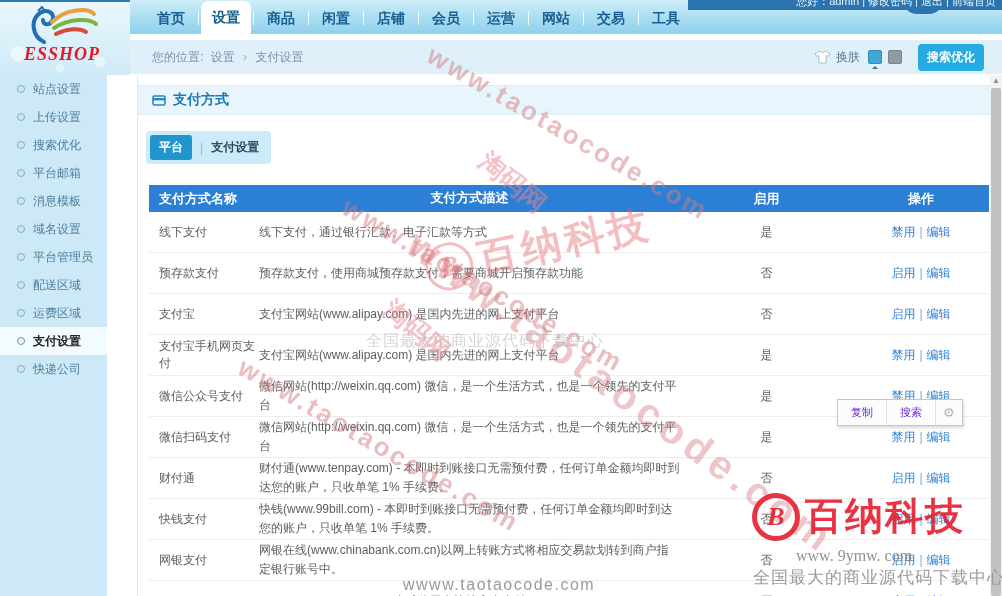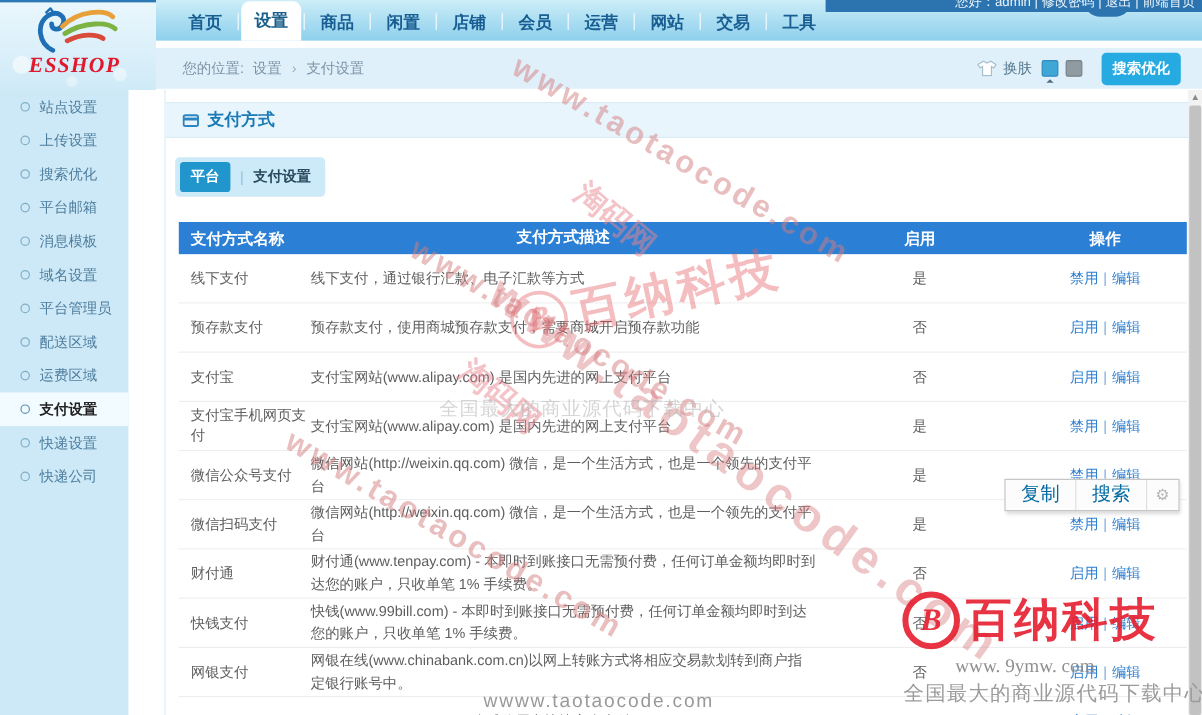--- a/index.html
+++ b/index.html
@@ -88,21 +88,21 @@
 
   
   .scrollbar{position:absolute;left:990px;top:75px;width:12px;height:521px;background:#f2f2f2;z-index:7;}
   .scroll-arrow{position:absolute;left:0;top:0;width:12px;height:12px;color:#8a8a8a;font-size:8px;
     text-align:center;line-height:12px;}
   .scroll-thumb{position:absolute;left:1px;top:13px;width:10px;height:508px;background:#c2c2c2;border-radius:2px;}
 
   
   .ctx-menu{position:absolute;left:837px;top:399px;height:25px;background:#fcfcfc;
     border:1px solid #c6c6c6;box-shadow:1px 2px 3px rgba(0,0,0,.15);display:flex;align-items:stretch;z-index:60;}
-  .ctx-item{font-size:16px;color:#0369a1;padding:0 13px;display:flex;align-items:center;cursor:pointer;}
+  .ctx-item{font-size:11px;color:#6d28d9;padding:0 13px;display:flex;align-items:center;cursor:pointer;}
   .ctx-item + .ctx-item{border-left:1px solid #e0e0e0;}
   .ctx-gear{border-left:1px solid #e0e0e0;color:#b5b5b5;font-size:13px;padding:0 7px;display:flex;align-items:center;cursor:pointer;}
 
   
   .wm{position:absolute;pointer-events:none;white-space:nowrap;z-index:50;}
   .wm-diag{font-size:26px;letter-spacing:3px;color:rgba(212,125,128,.5);transform-origin:0 0;font-weight:bold;}
   .wm-d1{left:437px;top:40px;transform:rotate(30deg);}
   .wm-d2{left:352px;top:192px;transform:rotate(30deg);}
   .wm-d4{left:248px;top:352px;transform:rotate(30deg);}
   .wm-dbig{left:425px;top:222px;transform:rotate(36deg);font-size:40px;letter-spacing:6px;color:rgba(214,120,124,.42);}
@@ -221,24 +221,20 @@
       <div class="side-item">
         <span class="dot"></span>
         <span>运费区域</span>
       </div>
       <div class="side-item active">
         <span class="dot"></span>
         <span>支付设置</span>
       </div>
       <div class="side-item">
         <span class="dot"></span>
-        <span>快递设置</span>
-      </div>
-      <div class="side-item">
-        <span class="dot"></span>
         <span>快递公司</span>
       </div>
     </div>
 
   <div class="content">
     <div class="panel-header">
       <svg width="14" height="13" viewBox="0 0 14 13">
         <rect x="1" y="2" width="12" height="9" rx="1.5" fill="none" stroke="#2a85c0" stroke-width="1.6"></rect>
         <rect x="1" y="4" width="12" height="2.4" fill="#2a85c0"></rect>
       </svg>

